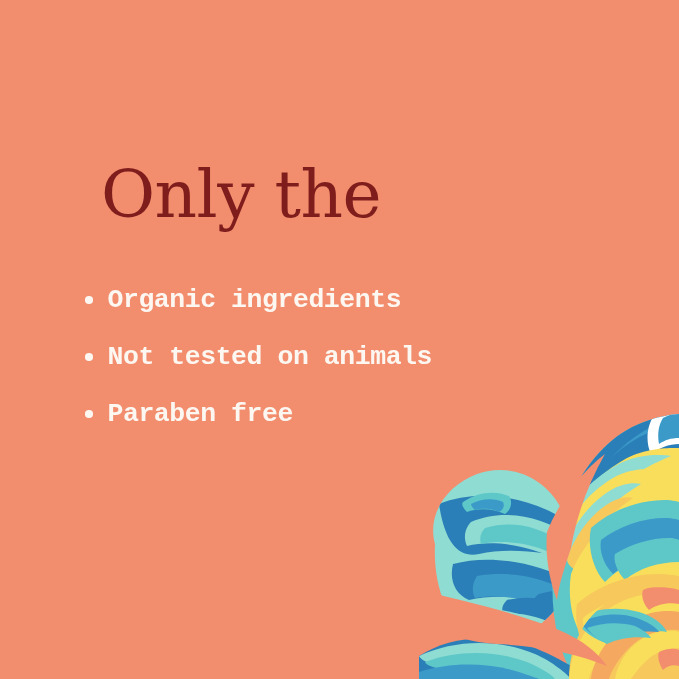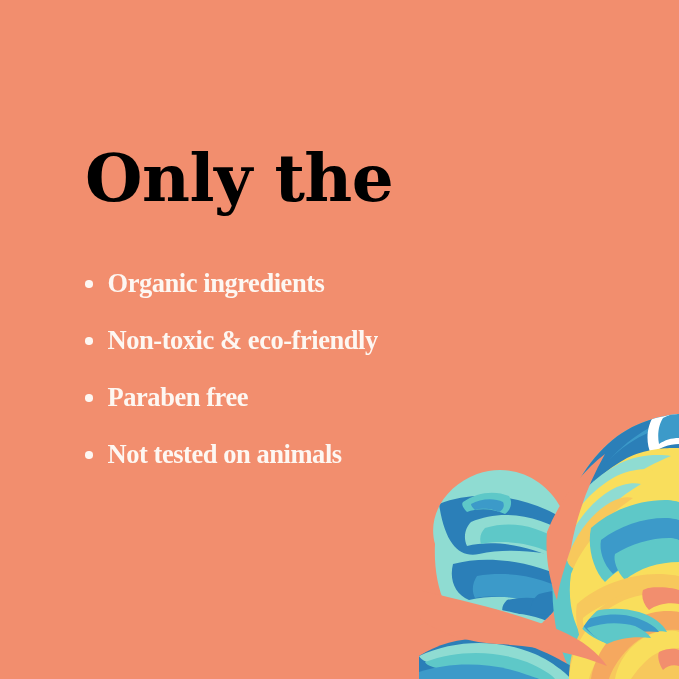--- a/index.html
+++ b/index.html
@@ -28,41 +28,41 @@
   #flower-art svg { display: block; width: 100%; height: 100%; }
 
   
   #content {
     position: absolute;
     left: 85px;
     top: 146px;
     width: 520px;
   }
   #headline {
-    margin: 0;
-    color: #000000;
+    margin: 16px;
+    color: #7f1d1d;
     font-family: "DejaVu Serif", serif;
-    font-weight: 700;
+    font-weight: 400;
     font-size: 66px;
     line-height: 0.99;
     letter-spacing: -0.5px;
   }
   #headline .hl-line { display: block; white-space: nowrap; }
 
   #benefit-list {
     list-style: none;
     margin: 44px 0 0 0;
     padding: 0;
   }
   #benefit-list li {
     display: flex;
     align-items: center;
     height: 57px;
     color: #FDF7F2;
-    font-family: Liberation Serif, serif;
+    font-family: Liberation Mono, monospace;
     font-weight: 700;
     font-size: 26.5px;
     letter-spacing: -0.45px;
     white-space: nowrap;
   }
   .bullet-dot {
     flex: 0 0 auto;
     width: 7.5px;
     height: 7.5px;
     border-radius: 50%;
@@ -207,26 +207,22 @@
       <span class="hl-line">Only the</span>
     </h1>
 
     <ul id="benefit-list">
       <li>
         <span class="bullet-dot"></span>
         <span>Organic ingredients</span>
       </li>
       <li>
         <span class="bullet-dot"></span>
-        <span>Non-toxic &amp; eco-friendly</span>
+        <span>Not tested on animals</span>
       </li>
       <li>
         <span class="bullet-dot"></span>
         <span>Paraben free</span>
       </li>
-      <li>
-        <span class="bullet-dot"></span>
-        <span>Not tested on animals</span>
-      </li>
     </ul>
 
   </div>
 </div>
 
 </body></html>

